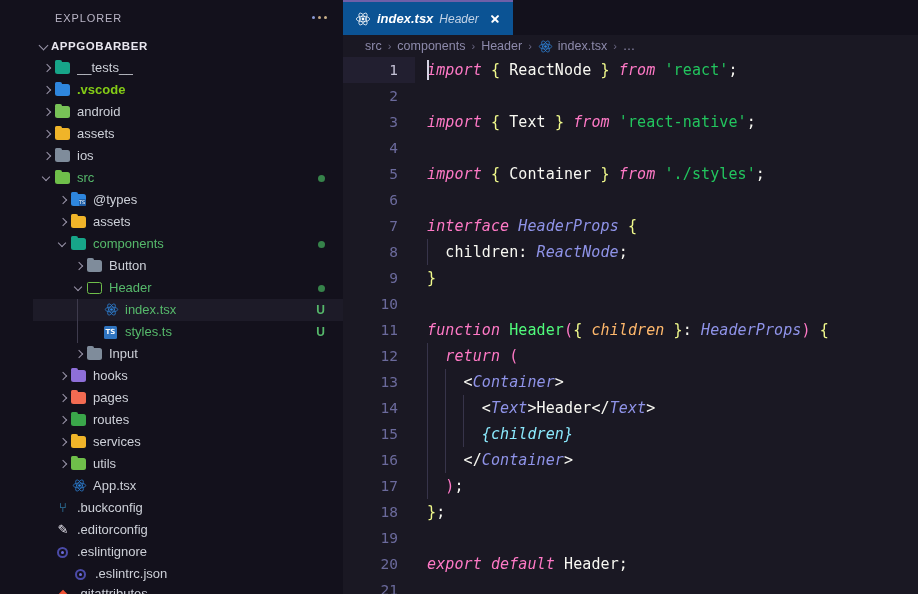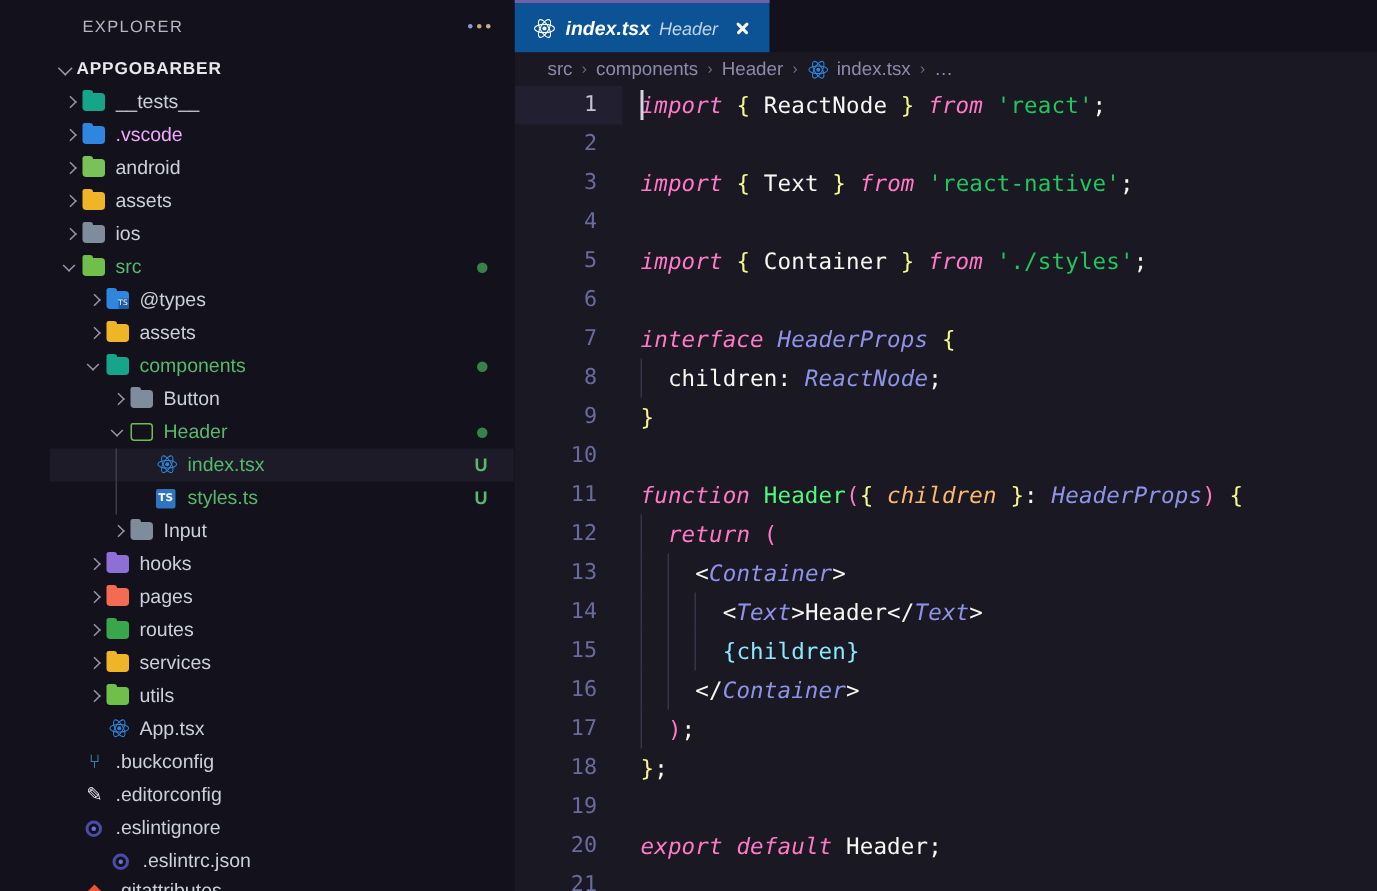--- a/index.html
+++ b/index.html
@@ -129,21 +129,21 @@
   }
   .row .dot {
     position: absolute;
     right: 18px;
     top: 8px;
     width: 7px; height: 7px;
     border-radius: 50%;
     background: #36834a;
   }
   .label.green { color: #56b96b; }
-  .label.purple { color: #f0abfc; }
+  .label.purple { color: #84cc16; font-weight: bold; }
 
   
   .chev {
     width: 9px; height: 9px;
     position: relative;
     display: block;
   }
   .chev::before {
     content: "";
     position: absolute;
@@ -716,21 +716,21 @@
         <div class="code-line"><span class="ln">5</span><span class="code-text" style="padding-left: 12px;"><span class="t-kw">import</span><span class="t-plain"> </span><span class="t-brace">{</span><span class="t-plain"> Container </span><span class="t-brace">}</span><span class="t-plain"> </span><span class="t-kw">from</span><span class="t-plain"> </span><span class="t-str">'./styles'</span><span class="t-punc">;</span></span></div>
         <div class="code-line"><span class="ln">6</span><span class="code-text" style="padding-left: 12px;"></span></div>
         <div class="code-line"><span class="ln">7</span><span class="code-text" style="padding-left: 12px;"><span class="t-kw">interface</span><span class="t-plain"> </span><span class="t-type">HeaderProps</span><span class="t-plain"> </span><span class="t-brace">{</span></span></div>
         <div class="code-line"><span class="ln">8</span><span class="code-text" style="padding-left: 12px;"><span class="iguide" style="left: 12px;"></span><span class="t-plain">  children</span><span class="t-punc">: </span><span class="t-type">ReactNode</span><span class="t-punc">;</span></span></div>
         <div class="code-line"><span class="ln">9</span><span class="code-text" style="padding-left: 12px;"><span class="t-brace">}</span></span></div>
         <div class="code-line"><span class="ln">10</span><span class="code-text" style="padding-left: 12px;"></span></div>
         <div class="code-line"><span class="ln">11</span><span class="code-text" style="padding-left: 12px;"><span class="t-kw">function</span><span class="t-plain"> </span><span class="t-fn">Header</span><span class="t-paren">(</span><span class="t-brace">{</span><span class="t-plain"> </span><span class="t-param">children</span><span class="t-plain"> </span><span class="t-brace">}</span><span class="t-punc">: </span><span class="t-type">HeaderProps</span><span class="t-paren">)</span><span class="t-plain"> </span><span class="t-brace">{</span></span></div>
         <div class="code-line"><span class="ln">12</span><span class="code-text" style="padding-left: 12px;"><span class="iguide" style="left: 12px;"></span><span class="t-plain">  </span><span class="t-kw">return</span><span class="t-plain"> </span><span class="t-paren">(</span></span></div>
         <div class="code-line"><span class="ln">13</span><span class="code-text" style="padding-left: 12px;"><span class="iguide" style="left: 12px;"></span><span class="iguide" style="left: 30.04px;"></span><span class="t-plain">    </span><span class="t-tagb">&lt;</span><span class="t-type">Container</span><span class="t-tagb">&gt;</span></span></div>
         <div class="code-line"><span class="ln">14</span><span class="code-text" style="padding-left: 12px;"><span class="iguide" style="left: 12px;"></span><span class="iguide" style="left: 30.04px;"></span><span class="iguide" style="left: 48.08px;"></span><span class="t-plain">      </span><span class="t-tagb">&lt;</span><span class="t-type">Text</span><span class="t-tagb">&gt;</span><span class="t-plain">Header</span><span class="t-tagb">&lt;/</span><span class="t-type">Text</span><span class="t-tagb">&gt;</span></span></div>
-        <div class="code-line"><span class="ln">15</span><span class="code-text" style="padding-left: 12px;"><span class="iguide" style="left: 12px;"></span><span class="iguide" style="left: 30.04px;"></span><span class="iguide" style="left: 48.08px;"></span><span class="t-plain">      </span><span class="t-cyan">{children}</span></span></div>
+        <div class="code-line"><span class="ln">15</span><span class="code-text" style="padding-left: 12px; font-style: italic;"><span class="iguide" style="left: 12px;"></span><span class="iguide" style="left: 30.04px;"></span><span class="iguide" style="left: 48.08px;"></span><span class="t-plain">      </span><span class="t-cyan">{children}</span></span></div>
         <div class="code-line"><span class="ln">16</span><span class="code-text" style="padding-left: 12px;"><span class="iguide" style="left: 12px;"></span><span class="iguide" style="left: 30.04px;"></span><span class="t-plain">    </span><span class="t-tagb">&lt;/</span><span class="t-type">Container</span><span class="t-tagb">&gt;</span></span></div>
         <div class="code-line"><span class="ln">17</span><span class="code-text" style="padding-left: 12px;"><span class="iguide" style="left: 12px;"></span><span class="t-plain">  </span><span class="t-paren">)</span><span class="t-punc">;</span></span></div>
         <div class="code-line"><span class="ln">18</span><span class="code-text" style="padding-left: 12px;"><span class="t-brace">}</span><span class="t-punc">;</span></span></div>
         <div class="code-line"><span class="ln">19</span><span class="code-text" style="padding-left: 12px;"></span></div>
         <div class="code-line"><span class="ln">20</span><span class="code-text" style="padding-left: 12px;"><span class="t-kw">export</span><span class="t-plain"> </span><span class="t-kw">default</span><span class="t-plain"> </span><span class="t-plain">Header</span><span class="t-punc">;</span></span></div>
         <div class="code-line"><span class="ln">21</span><span class="code-text" style="padding-left: 12px;"></span></div>
       </div>
   </div>
 </div>
 

